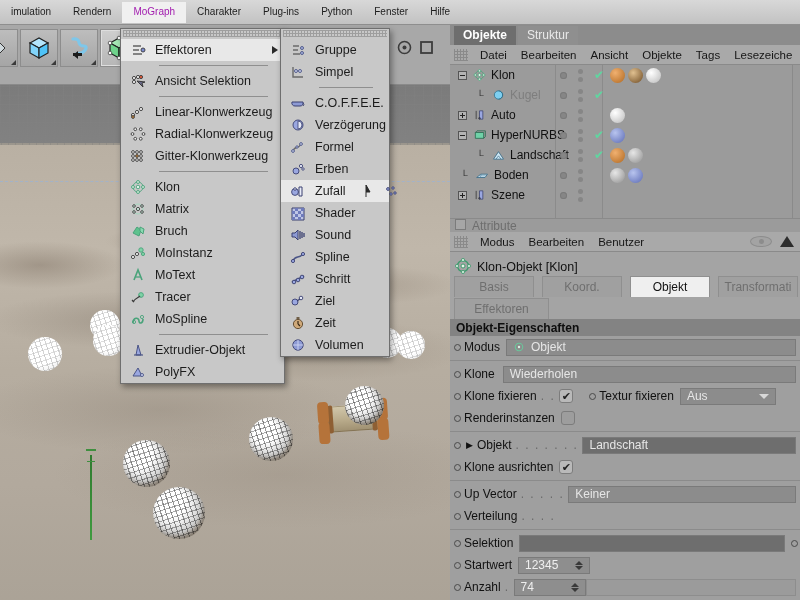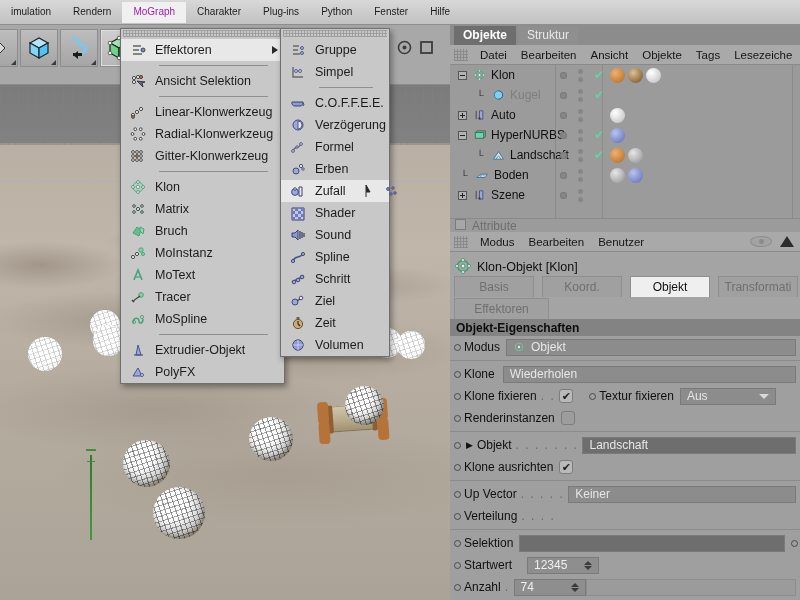--- a/index.html
+++ b/index.html
@@ -610,21 +610,21 @@
       <span class="lab">Selektion</span>
       <div class="field dark" style="flex:1; margin:0 6px 0 6px;">
         <span></span>
       </div>
       <span class="bullet" style="margin-right:2px;"></span>
     </div>
 
     <div class="prow">
       <span class="bullet"></span>
       <span class="lab">Startwert</span>
-      <div class="field num" style="width:72px; margin-left:15px;">
+      <div class="field num" style="width:72px; margin-left:6px;">
         <span>12345</span>
         <span class="spin">
             <i class="up"></i>
             <i class="dn"></i>
           </span>
       </div>
     </div>
 
     <div class="prow">
       <span class="bullet"></span>

